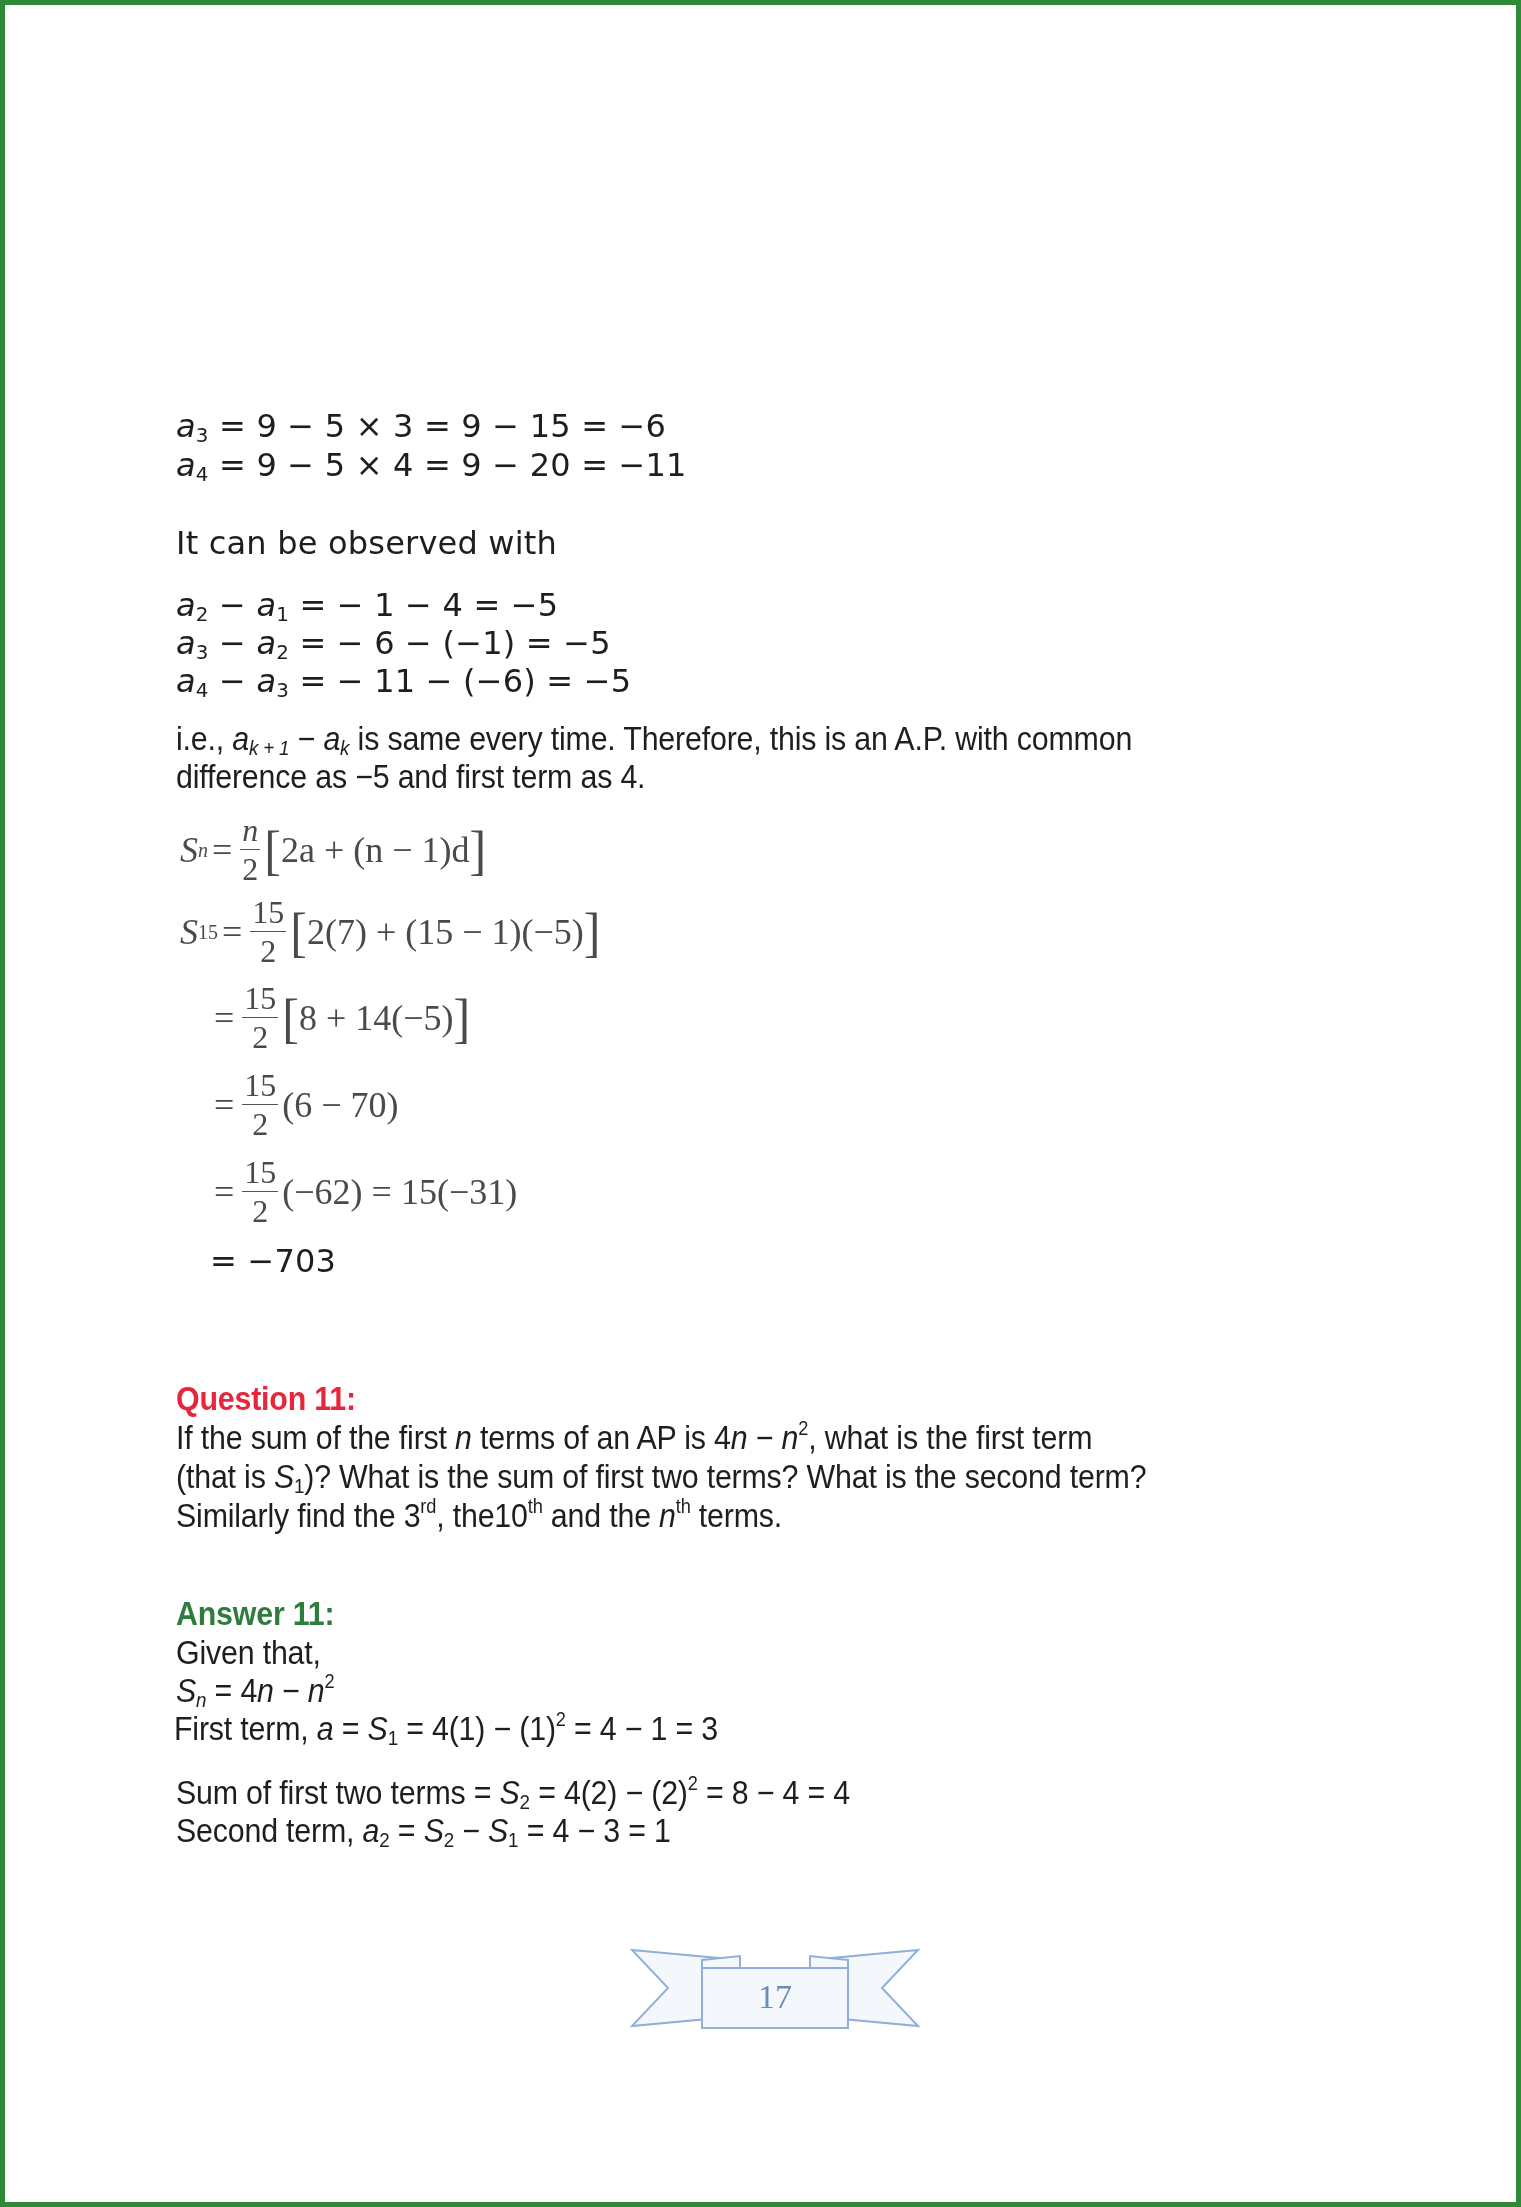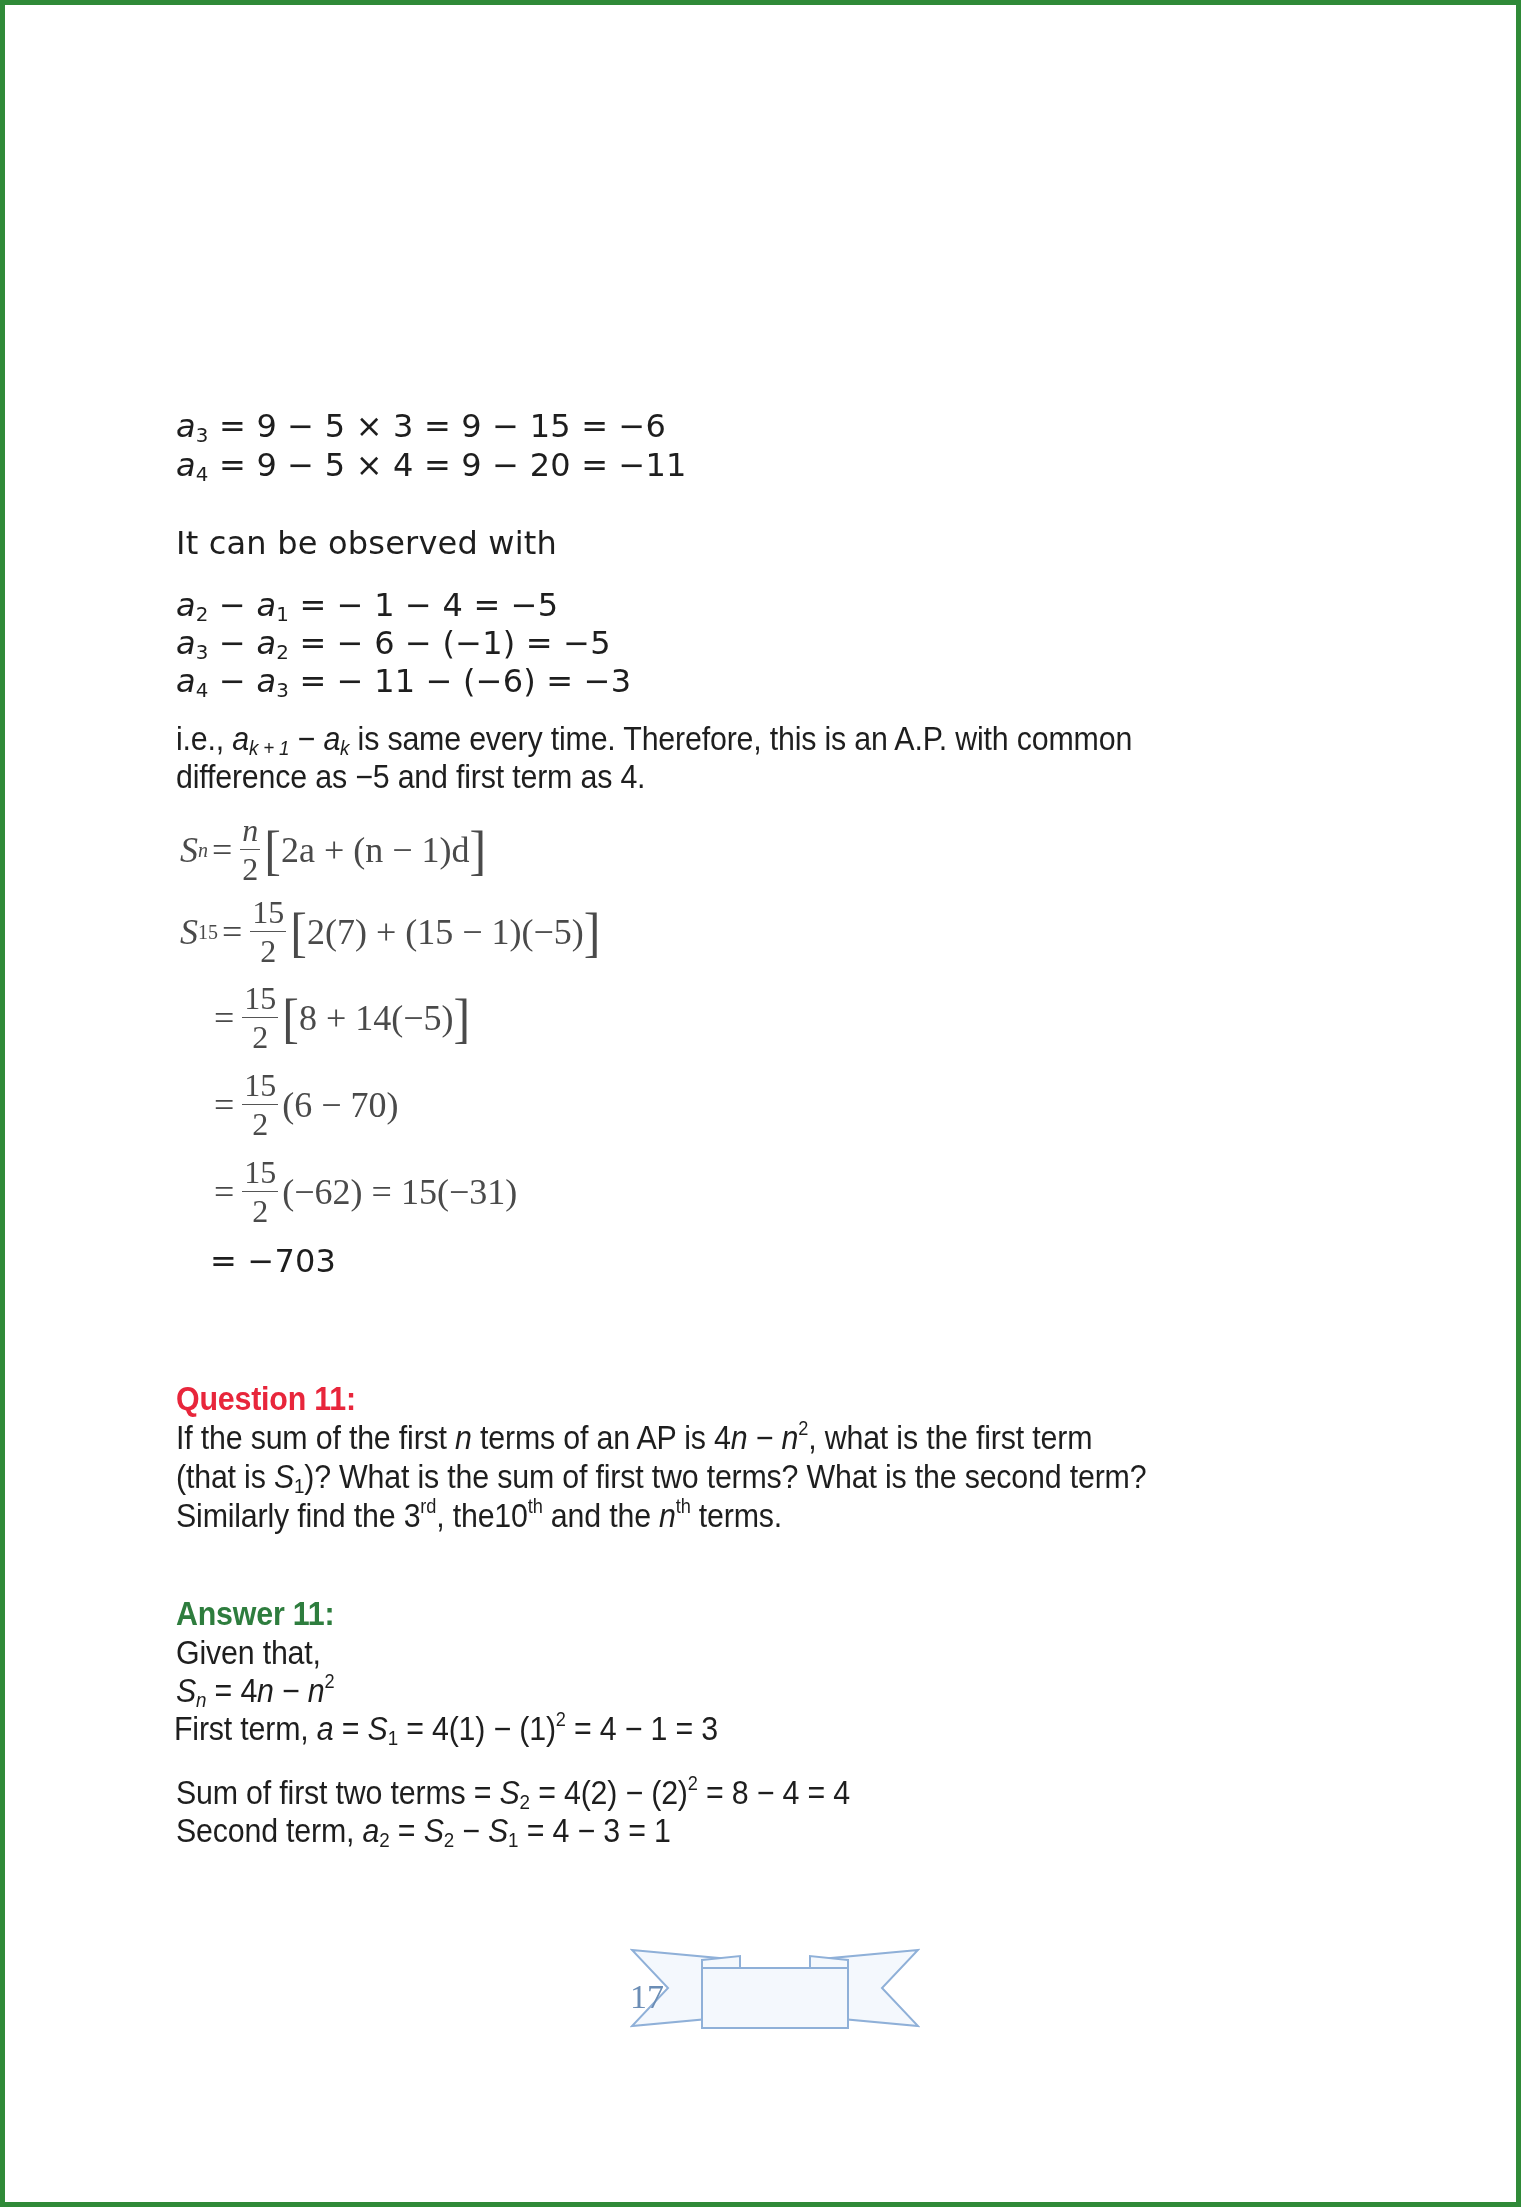--- a/index.html
+++ b/index.html
@@ -15,36 +15,36 @@
   .a { color:#2e7d3e; font-weight:bold; }
   .eq { position:absolute; left:180px; font-family:"Liberation Serif", "DejaVu Serif", serif; color:#4a4a4a;
         font-size:36px; white-space:nowrap; display:flex; align-items:center; }
   .eq .it { font-style:italic; }
   .frac { display:inline-flex; flex-direction:column; align-items:center; margin:0 4px; line-height:1; font-size:32px; }
   .frac .num { padding:0 2px 3px 2px; border-bottom:1.5px solid #555; }
   .frac .den { padding-top:3px; }
   .br { font-size:50px; font-weight:100; line-height:1; transform:scaleY(1.1); display:inline-block; }
   .ribbon { position:absolute; left:630px; top:1946px; width:290px; height:90px; }
   .ribbon svg { position:absolute; left:0; top:0; }
-  .page-num { position:absolute; left:0; width:290px; top:32px; font-family:"Liberation Serif", serif;
+  .page-num { position:absolute; left:0; width:290px; top:32px; text-align:center; font-family:"Liberation Serif", serif;
               font-size:34px; color:#6b8db5; }
 </style>
 </head>
 <body>
 
 <div class="frame"></div>
 
 <div class="ln" style="top:407px"><i>a</i><sub>3</sub><span> = 9 − 5 × 3 = 9 − 15 = −6</span></div>
 <div class="ln" style="top:446px"><i>a</i><sub>4</sub><span> = 9 − 5 × 4 = 9 − 20 = −11</span></div>
 
 <div class="ln" style="top:524px">It can be observed with</div>
 
 <div class="ln" style="top:586px"><i>a</i><sub>2</sub> − <i>a</i><sub>1</sub><span> = − 1 − 4 = −5</span></div>
 <div class="ln" style="top:624px"><i>a</i><sub>3</sub> − <i>a</i><sub>2</sub><span> = − 6 − (−1) = −5</span></div>
-<div class="ln" style="top:662px"><i>a</i><sub>4</sub> − <i>a</i><sub>3</sub><span> = − 11 − (−6) = −3</span></div>
+<div class="ln" style="top:662px"><i>a</i><sub>4</sub> − <i>a</i><sub>3</sub><span> = − 11 − (−6) = −5</span></div>
 
 <div class="ln narrow" style="top:720px"><span>i.e., </span><i>a</i><sub><i>k + 1</i></sub> − <i>a</i><sub><i>k</i></sub><span> is same every time. Therefore, this is an A.P. with common</span></div>
 <div class="ln narrow" style="top:758px">difference as −5 and first term as 4.</div>
 
 <div class="eq" style="top:814px">
   <span class="it">S</span>
     <sub class="it" style="font-size:20px">n</sub>
   <span style="margin:0 4px">=</span>
   <span class="frac">
       <span class="num it">n</span>

